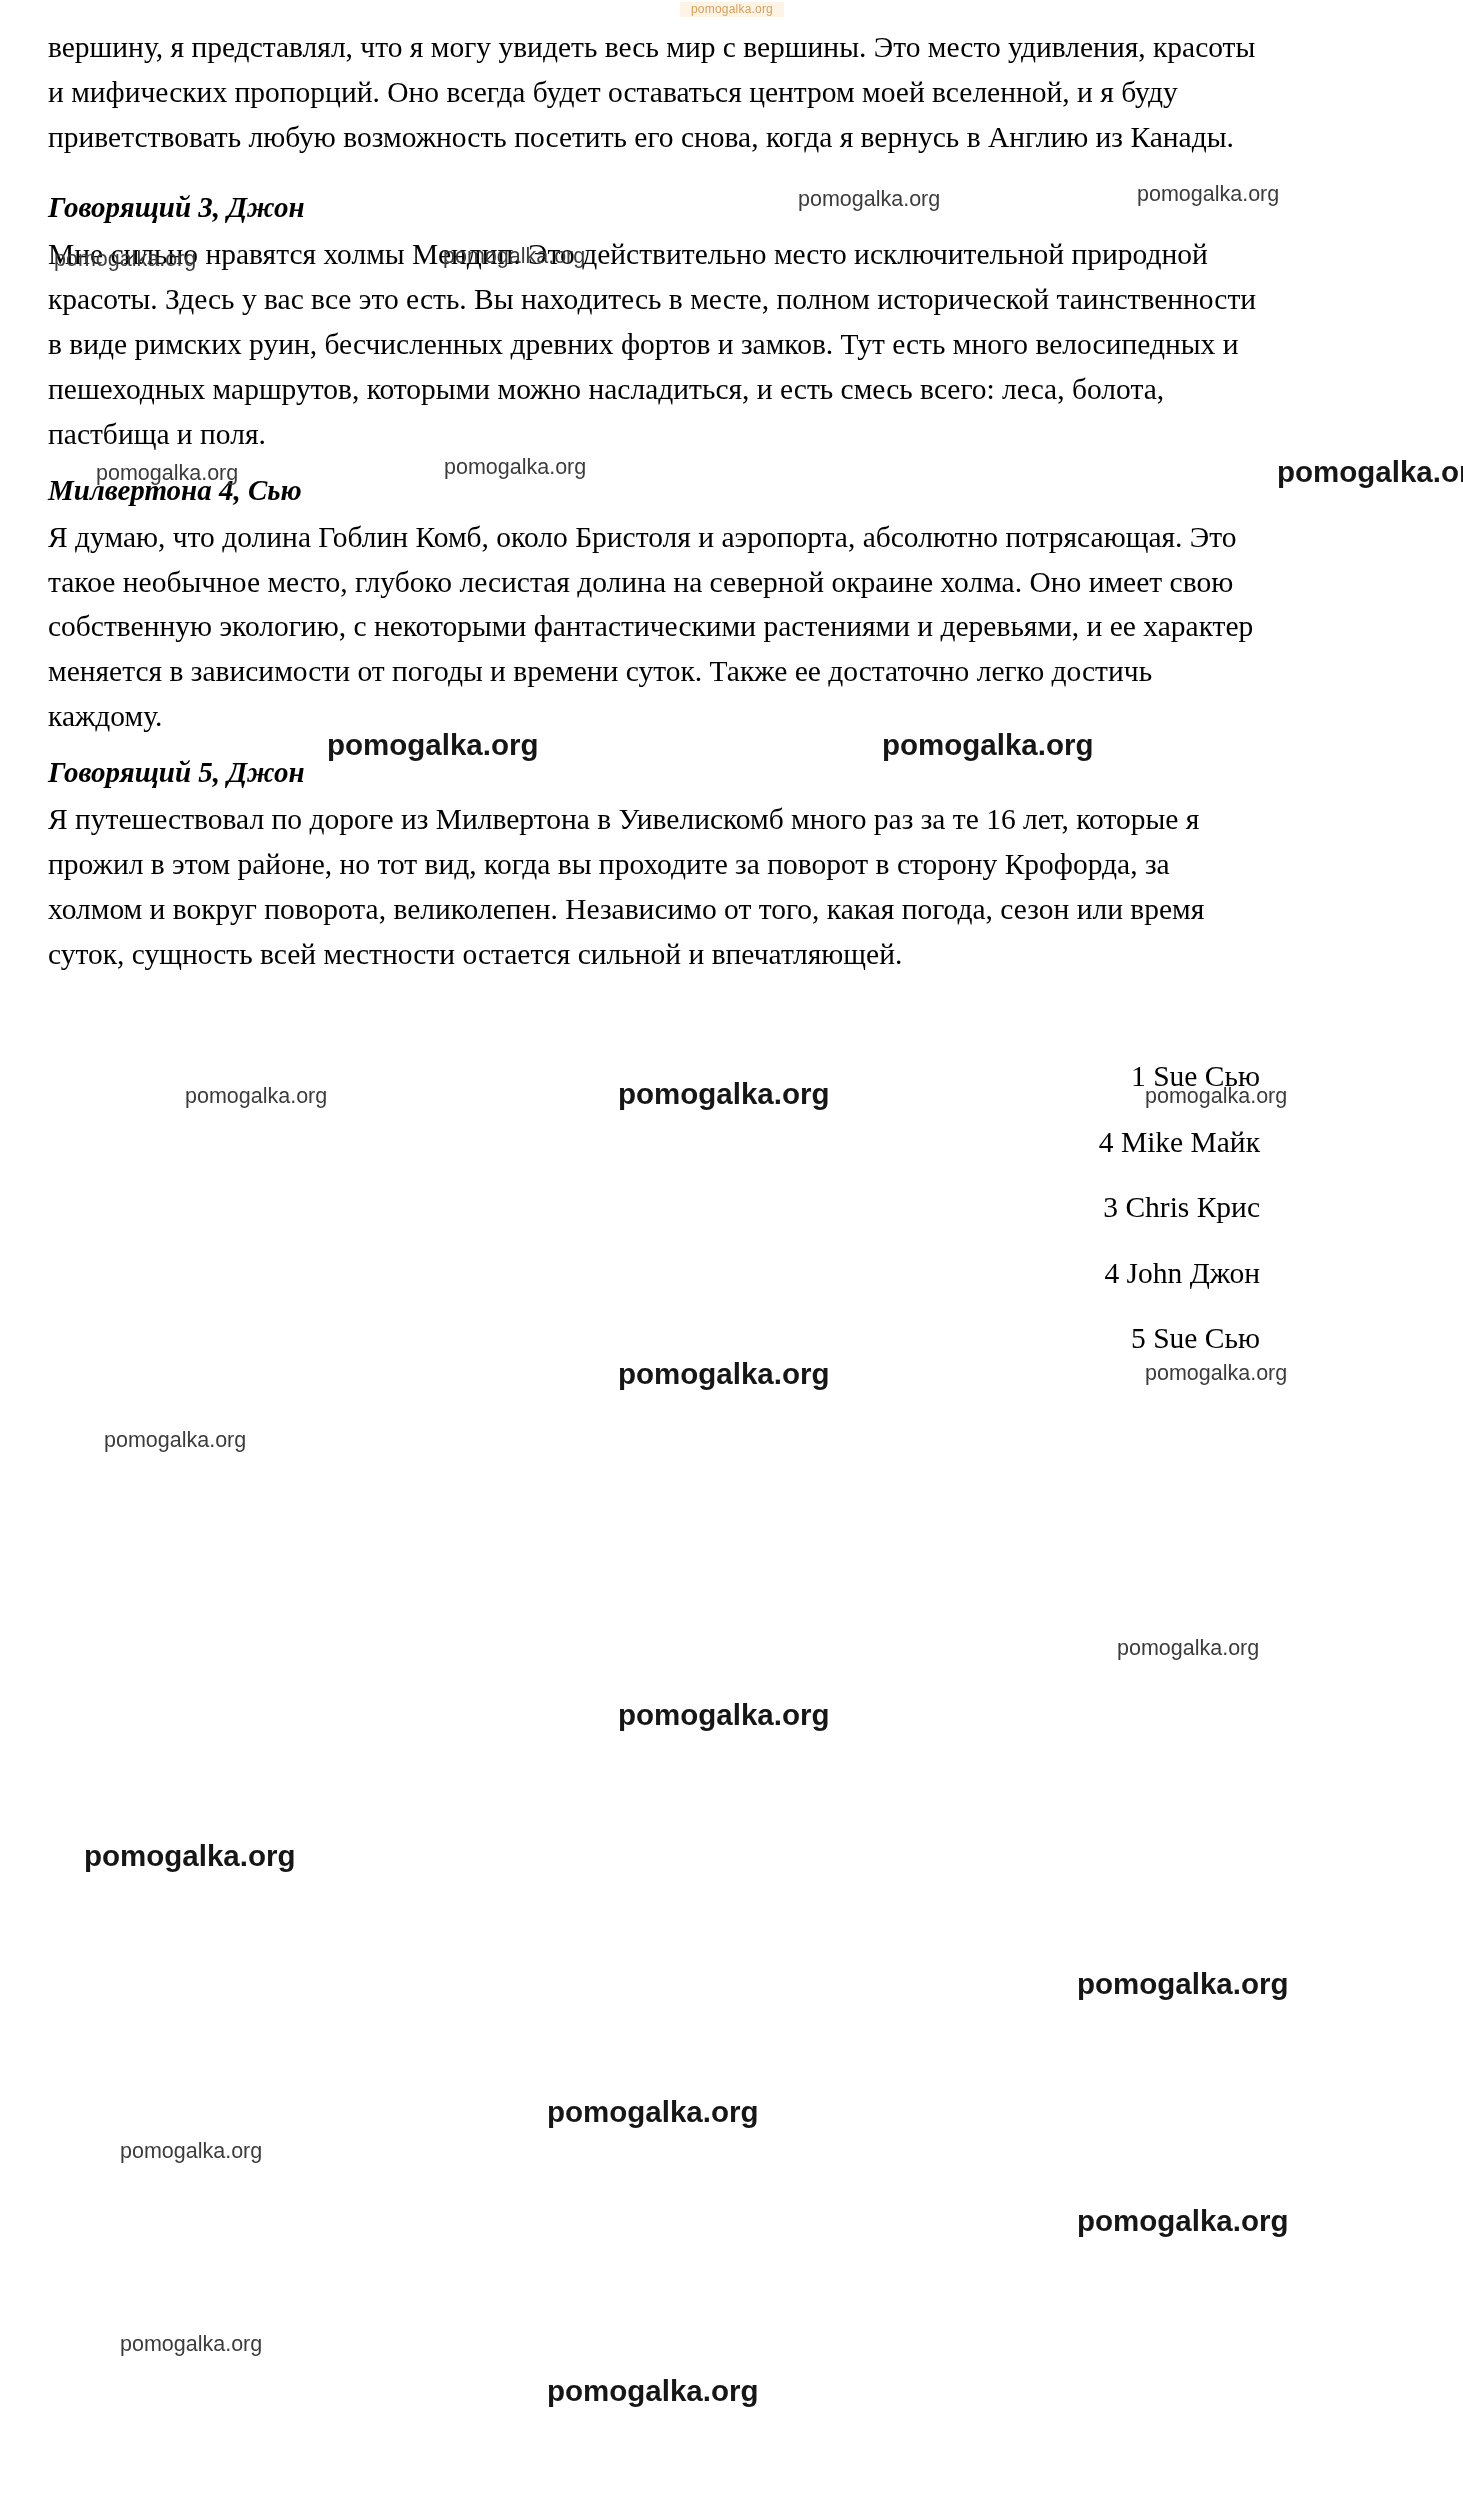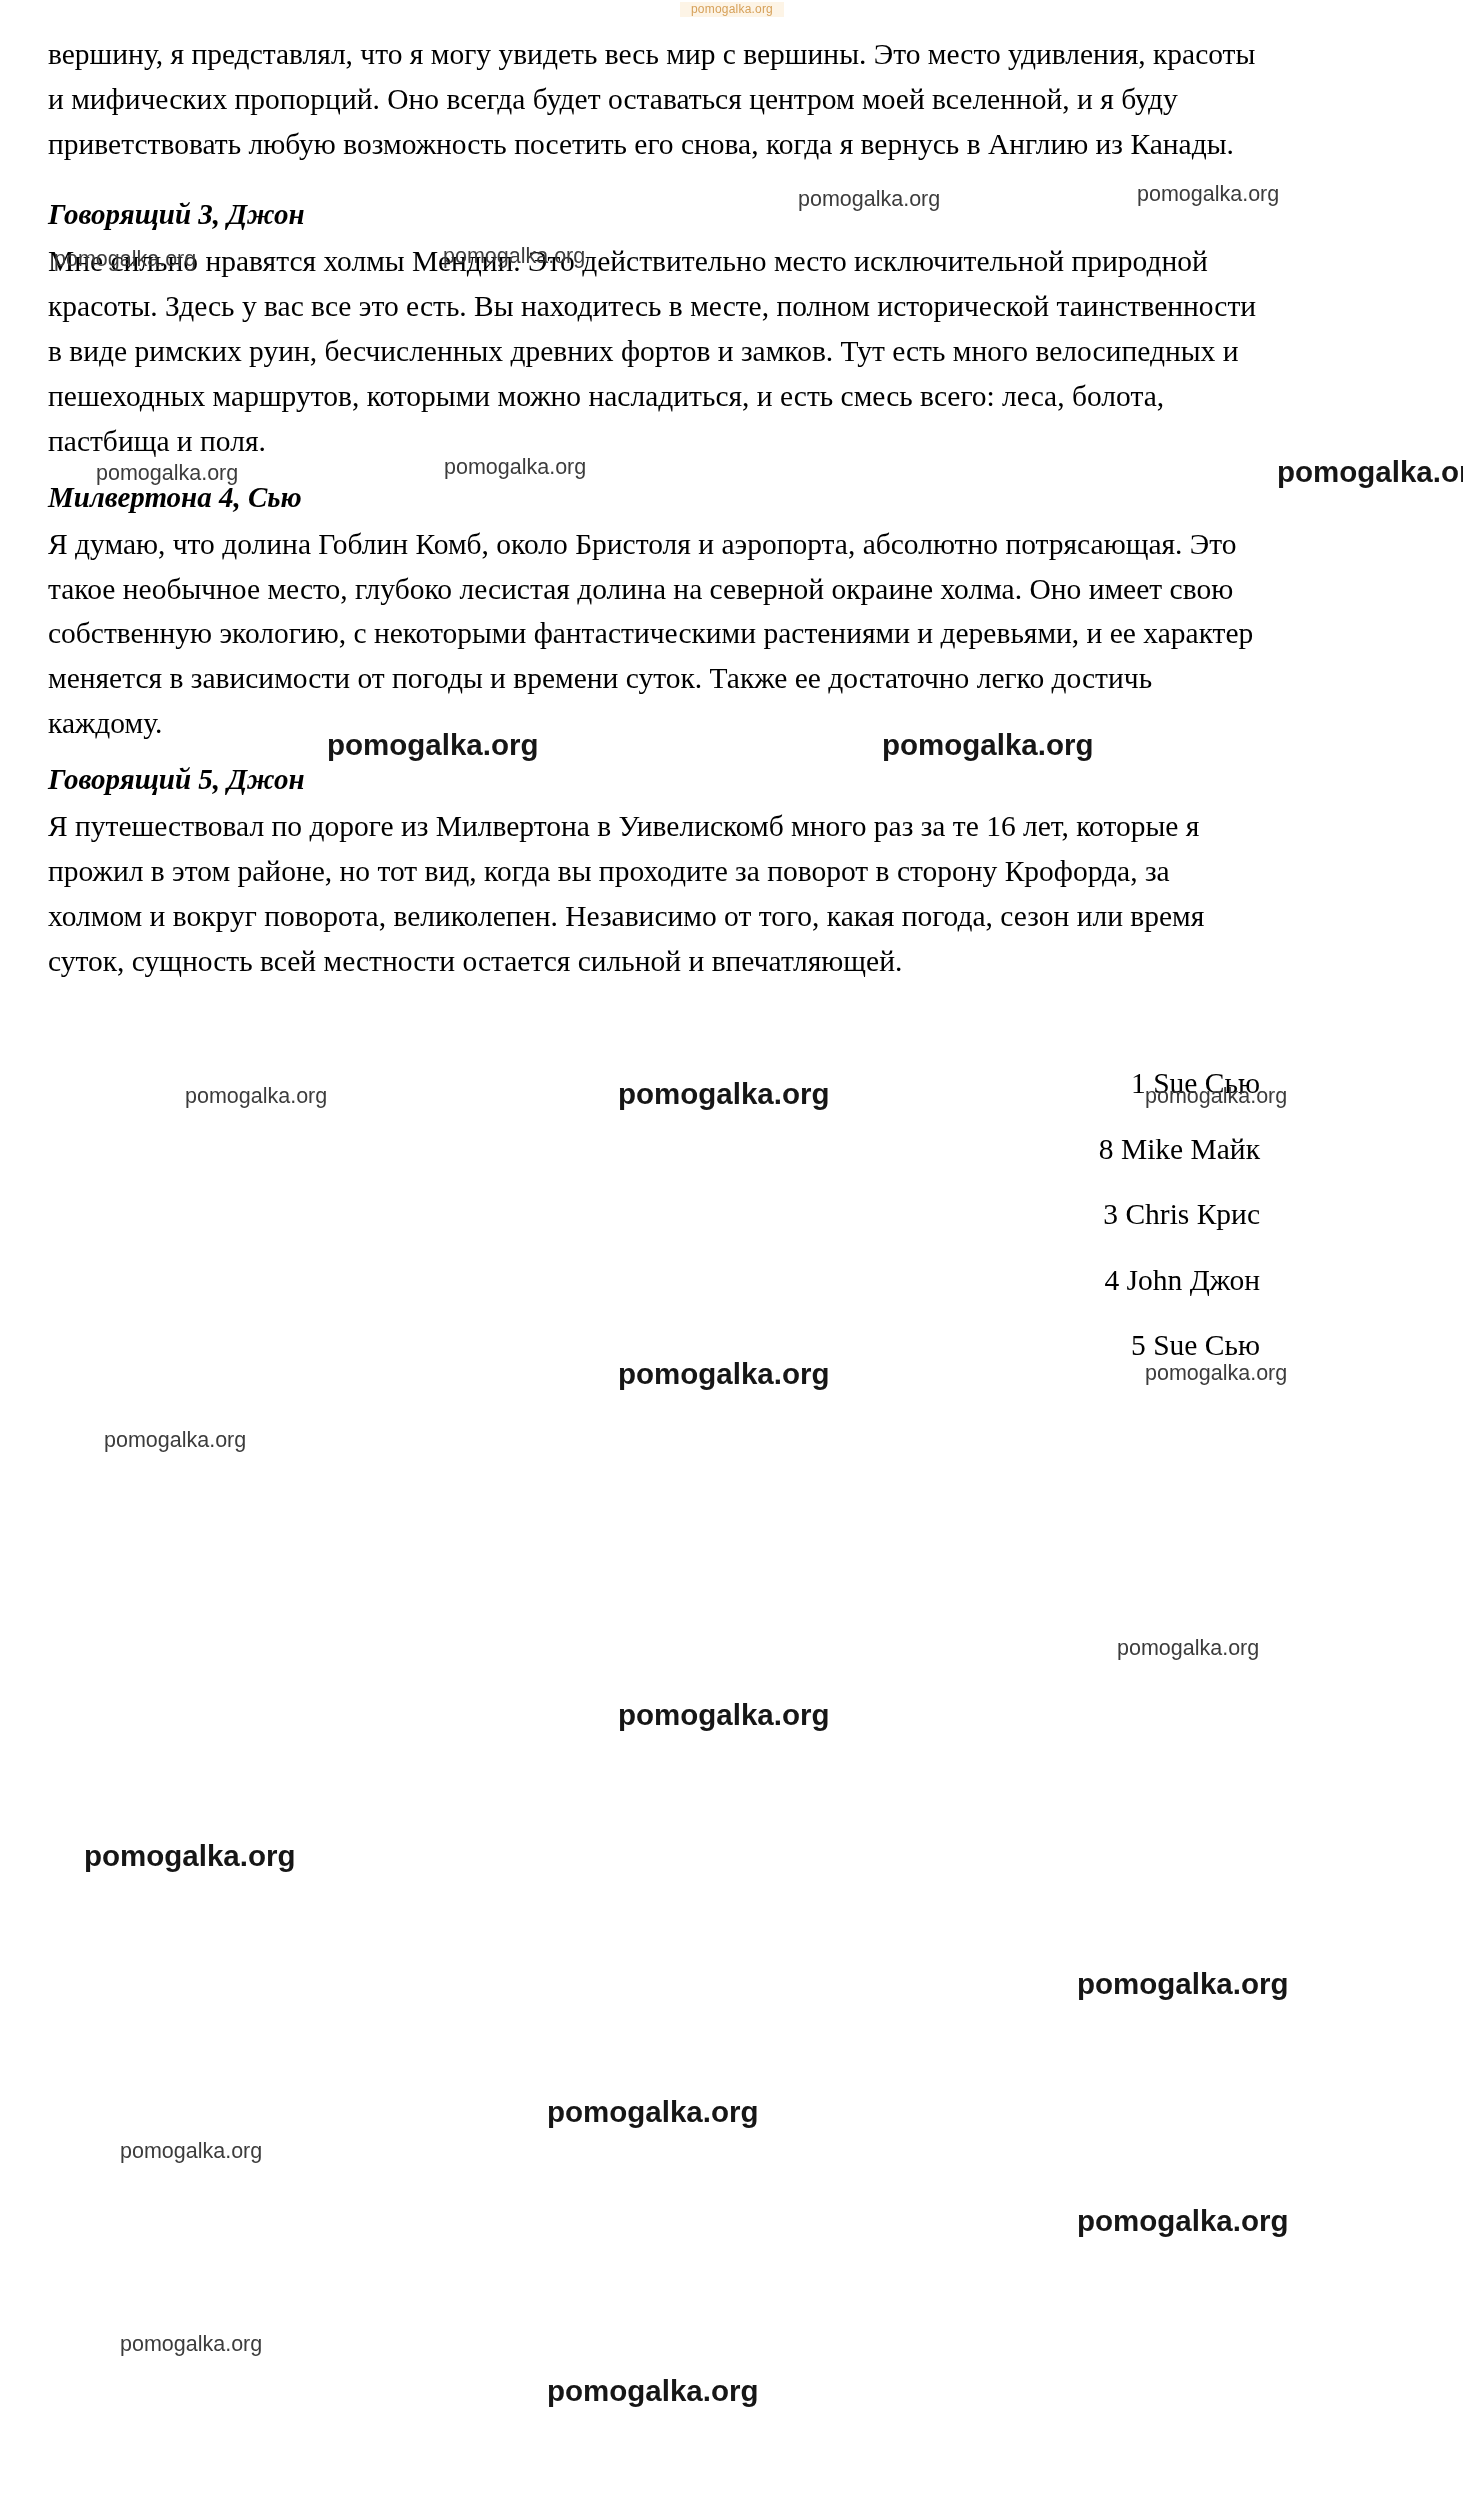--- a/index.html
+++ b/index.html
@@ -33,21 +33,21 @@
     background: #fdf4e6;
     padding: 0.8px 11.2px;
   }
 
   
   .page {
     position: absolute;
     top: 0;
     left: 0;
     width: 1308px;
-    padding: 32px 48px 0 48px;
+    padding: 25px 48px 0 48px;
     box-sizing: border-box;
     z-index: 2;
   }
 
   p.para {
     margin: 0 0 0 0;
     font-size: 29.5px;
     line-height: 1.52;
     text-align: left;
     letter-spacing: 0px;
@@ -119,21 +119,21 @@
   <h3 class="speaker">Милвертона 4, Сью</h3>
   <p class="para">Я думаю, что долина Гоблин Комб, около Бристоля и аэропорта, абсолютно потрясающая. Это такое необычное место, глубоко лесистая долина на северной окраине холма. Оно имеет свою собственную экологию, с некоторыми фантастическими растениями и деревьями, и ее характер меняется в зависимости от погоды и времени суток. Также ее достаточно легко достичь каждому.</p>
 
   <h3 class="speaker">Говорящий 5, Джон</h3>
   <p class="para">Я путешествовал по дороге из Милвертона в Уивелискомб много раз за те 16 лет, которые я прожил в этом районе, но тот вид, когда вы проходите за поворот в сторону Крофорда, за холмом и вокруг поворота, великолепен. Независимо от того, какая погода, сезон или время суток, сущность всей местности остается сильной и впечатляющей.</p>
 
   <div class="gap-big"></div>
 
   <ul class="answers">
     <li>1 Sue Сью</li>
-    <li>8 Mike Майк</li>
+    <li>4 Mike Майк</li>
     <li>3 Chris Крис</li>
     <li>4 John Джон</li>
     <li>5 Sue Сью</li>
   </ul>
 
 </div>
 
 <div class="wm-layer" id="wm-layer">
     <div class="wm med" style="left: 798px; top: 187px;">pomogalka.org</div>
     <div class="wm med" style="left: 1137px; top: 182px;">pomogalka.org</div>

